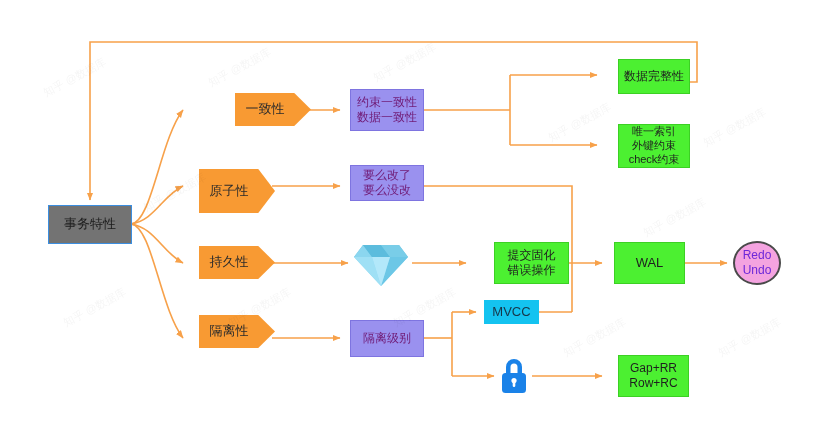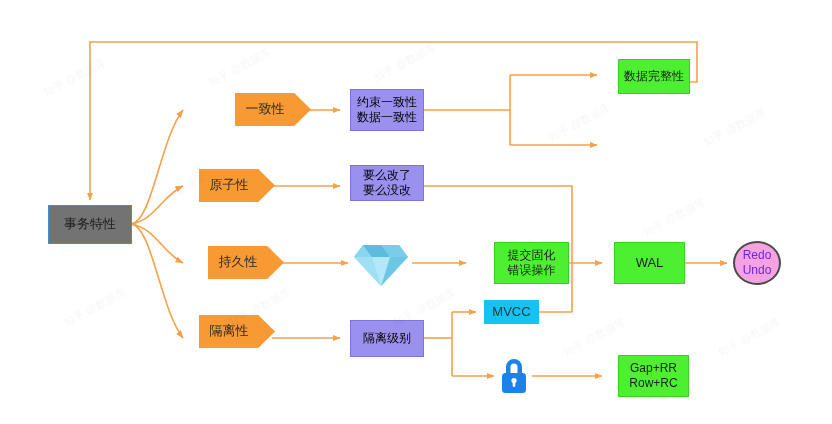--- a/index.html
+++ b/index.html
@@ -43,21 +43,21 @@
     background: #f89a33;
     font-size: 13px;
     color: #2b2b2b;
     clip-path: polygon(0 0, 78% 0, 100% 50%, 78% 100%, 0 100%);
     padding-right: 16px;
   }
   .node-purple {
     background: #9a91ef;
     border: 1px solid #7e74e0;
     font-size: 12px;
-    color: #000000;
+    color: #701a75;
     font-family: Liberation Serif, serif;
   }
   .node-green {
     background: #4cf031;
     border: 1px solid #3cd024;
     font-size: 12px;
     color: #1f1f1f;
     margin-left: 16px;
   }
   .node-cyan {
@@ -143,25 +143,25 @@
   </svg>
 
   <div class="node node-blue" style="left:48px; top:205px; width:84px; height:39px;">
     <span>事务特性</span>
   </div>
 
   <div class="node node-chevron" style="left:199px; top:93px; width:76px; height:33px;margin-left:36px;">
     <span>一致性</span>
   </div>
 
-  <div class="node node-chevron" style="left:199px; top:169px; width:76px; height:33px;">
+  <div class="node node-chevron" style="left:199px; top:169px; width:76px; height:44px;">
     <span>原子性</span>
   </div>
 
-  <div class="node node-chevron" style="left:199px; top:246px; width:76px; height:33px;margin-left:9px;">
+  <div class="node node-chevron" style="left:199px; top:246px; width:76px; height:33px;">
     <span>持久性</span>
   </div>
 
   <div class="node node-chevron" style="left:199px; top:315px; width:76px; height:33px;">
     <span>隔离性</span>
   </div>
 
   <div class="node node-purple" style="left:350px; top:89px; width:74px; height:42px;">
     <span>约束一致性
 数据一致性</span>
@@ -173,20 +173,25 @@
   </div>
 
   <div class="node node-purple" style="left:350px; top:320px; width:74px; height:37px;">
     <span>隔离级别</span>
   </div>
 
   <div class="node node-green" style="left:602px; top:59px; width:72px; height:35px;">
     <span>数据完整性</span>
   </div>
 
+  <div class="node node-green" style="left:602px; top:124px; width:72px; height:44px; font-size:11px;">
+    <span>唯一索引
+外键约束
+check约束</span>
+  </div>
 
   <div class="node node-green" style="left:478px; top:242px; width:75px; height:42px;justify-content:center;">
     <span>提交固化
 错误操作</span>
   </div>
 
   <div class="node node-green" style="left:598px; top:242px; width:71px; height:42px; font-size:13px;">
     <span>WAL</span>
   </div>
 

